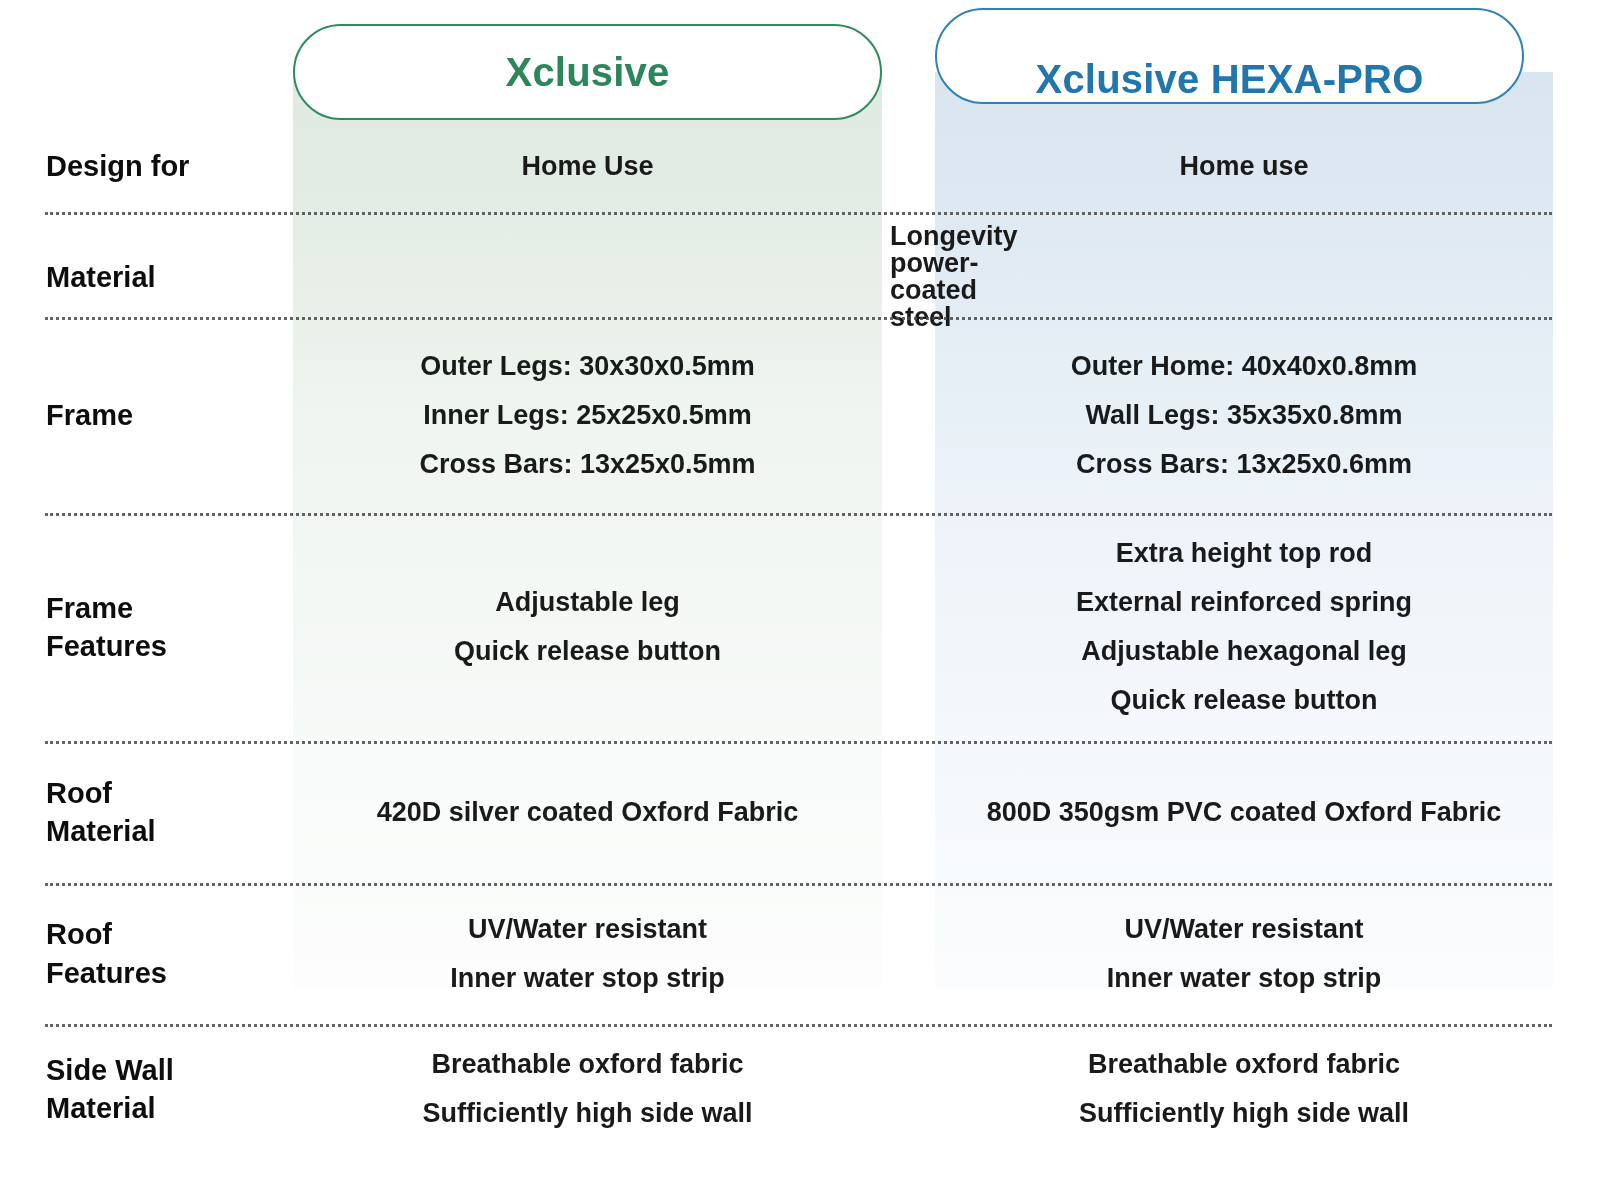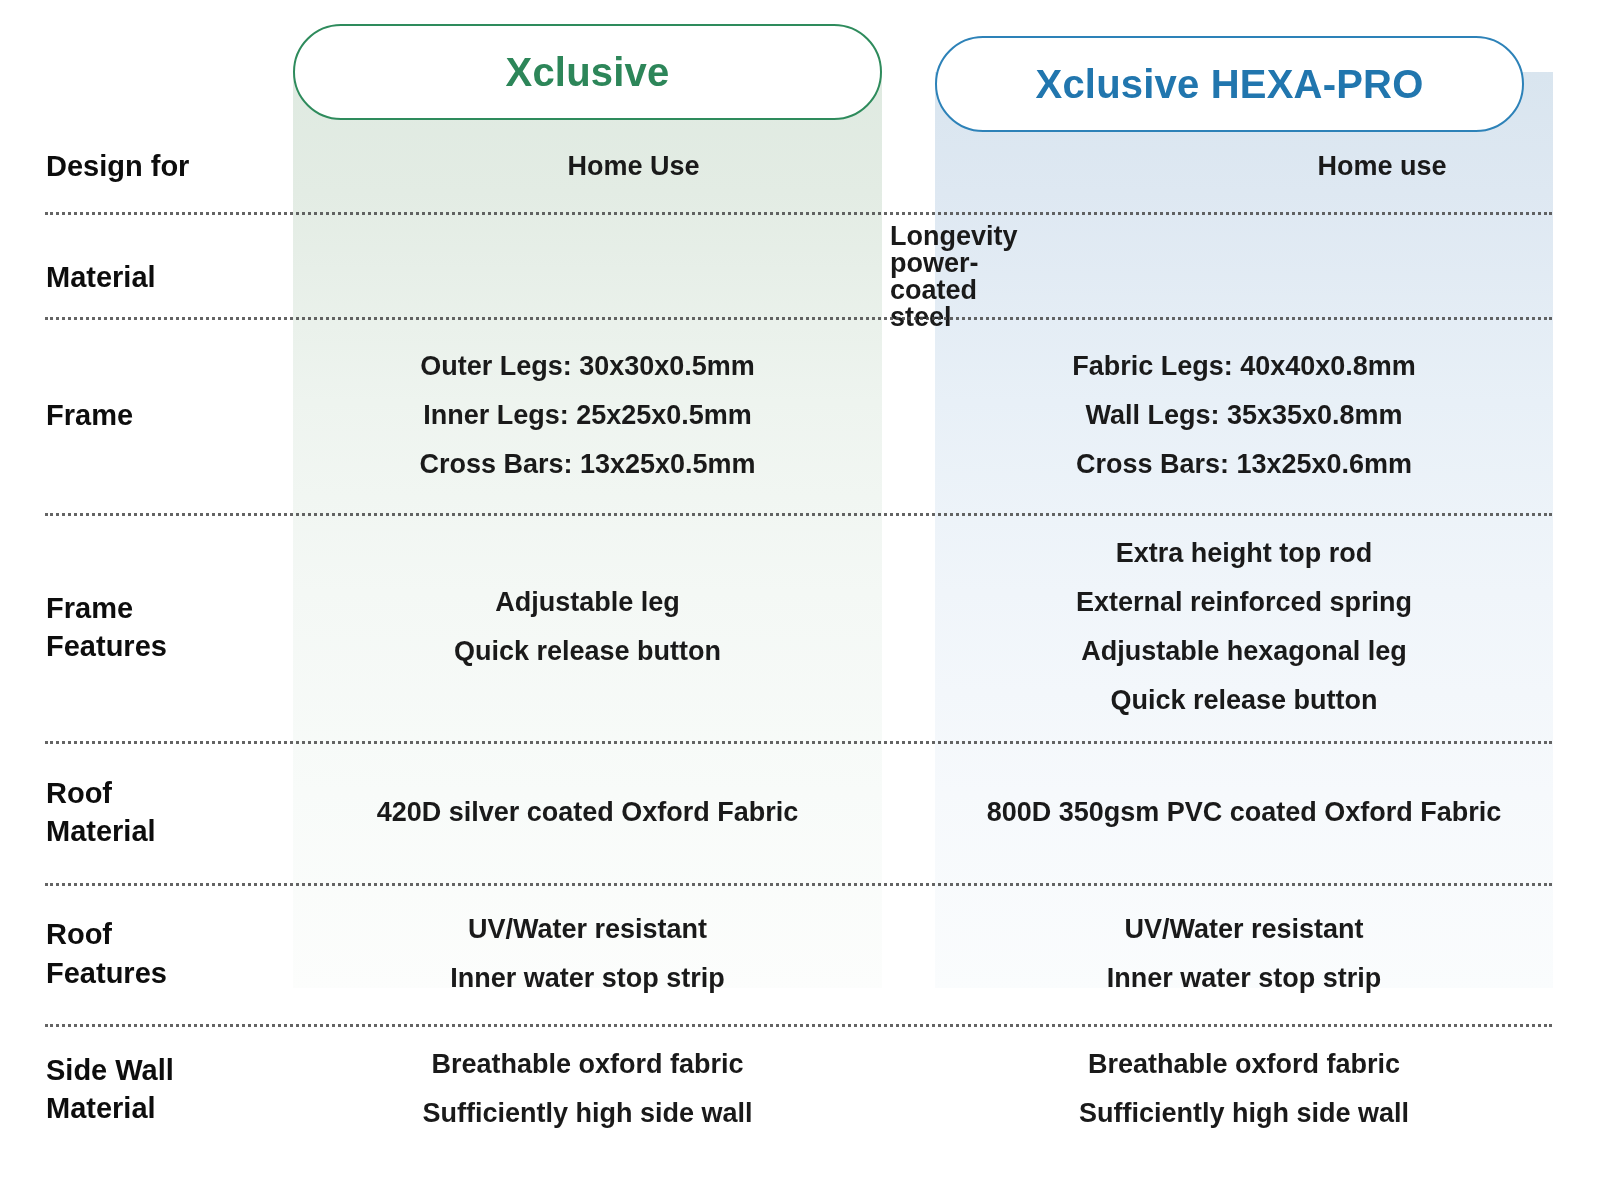--- a/index.html
+++ b/index.html
@@ -72,26 +72,27 @@
     left: 293px;
     top: 24px;
     width: 589px;
     height: 96px;
     border: 2px solid #2e8b5c;
     color: #2d8659;
     font-size: 40px;
   }
   .pill.blue {
     left: 935px;
-    top: 36px;
+    top: 8px;
     width: 589px;
     height: 96px;
     border: 2px solid #2d82b8;
     color: #2176ae;
     font-size: 40px;
+    align-items: flex-end;
   }
 
   
   #table {
     position: absolute;
     z-index: 2;
     left: 0;
     top: 120px;
     width: 1600px;
   }
@@ -130,21 +131,21 @@
     padding: 0 8px;
     font-weight: bold;
   }
   .cell .line {
     display: block;
     padding: 11px 0;
   }
   .spacer { }
 
   
-  .row.h-design   { height: 92px; gap: 46px; }
+  .row.h-design   { height: 92px; }
   .row.h-material { height: 105px; }
   .row.h-frame    { height: 196px; }
   .row.h-framef   { height: 228px; }
   .row.h-roofmat  { height: 142px; }
   .row.h-rooff    { height: 141px; }
   .row.h-sidewall { height: 130px; }
 
   .row.h-frame .rlabel,
   .row.h-framef .rlabel,
   .row.h-roofmat .rlabel,
@@ -200,21 +201,21 @@
       <div class="rlabel">
         <span>Frame</span>
       </div>
       <div class="cell">
         <span class="line">Outer Legs: 30x30x0.5mm</span>
         <span class="line">Inner Legs: 25x25x0.5mm</span>
         <span class="line">Cross Bars: 13x25x0.5mm</span>
       </div>
       <div class="spacer"></div>
       <div class="cell">
-        <span class="line">Fabric Legs: 40x40x0.8mm</span>
+        <span class="line">Outer Home: 40x40x0.8mm</span>
         <span class="line">Wall Legs: 35x35x0.8mm</span>
         <span class="line">Cross Bars: 13x25x0.6mm</span>
       </div>
       <div class="spacer"></div>
     </div>
 
     <div class="row h-framef">
       <div class="divider"></div>
       <div class="rlabel">
         <span>Frame</span>

